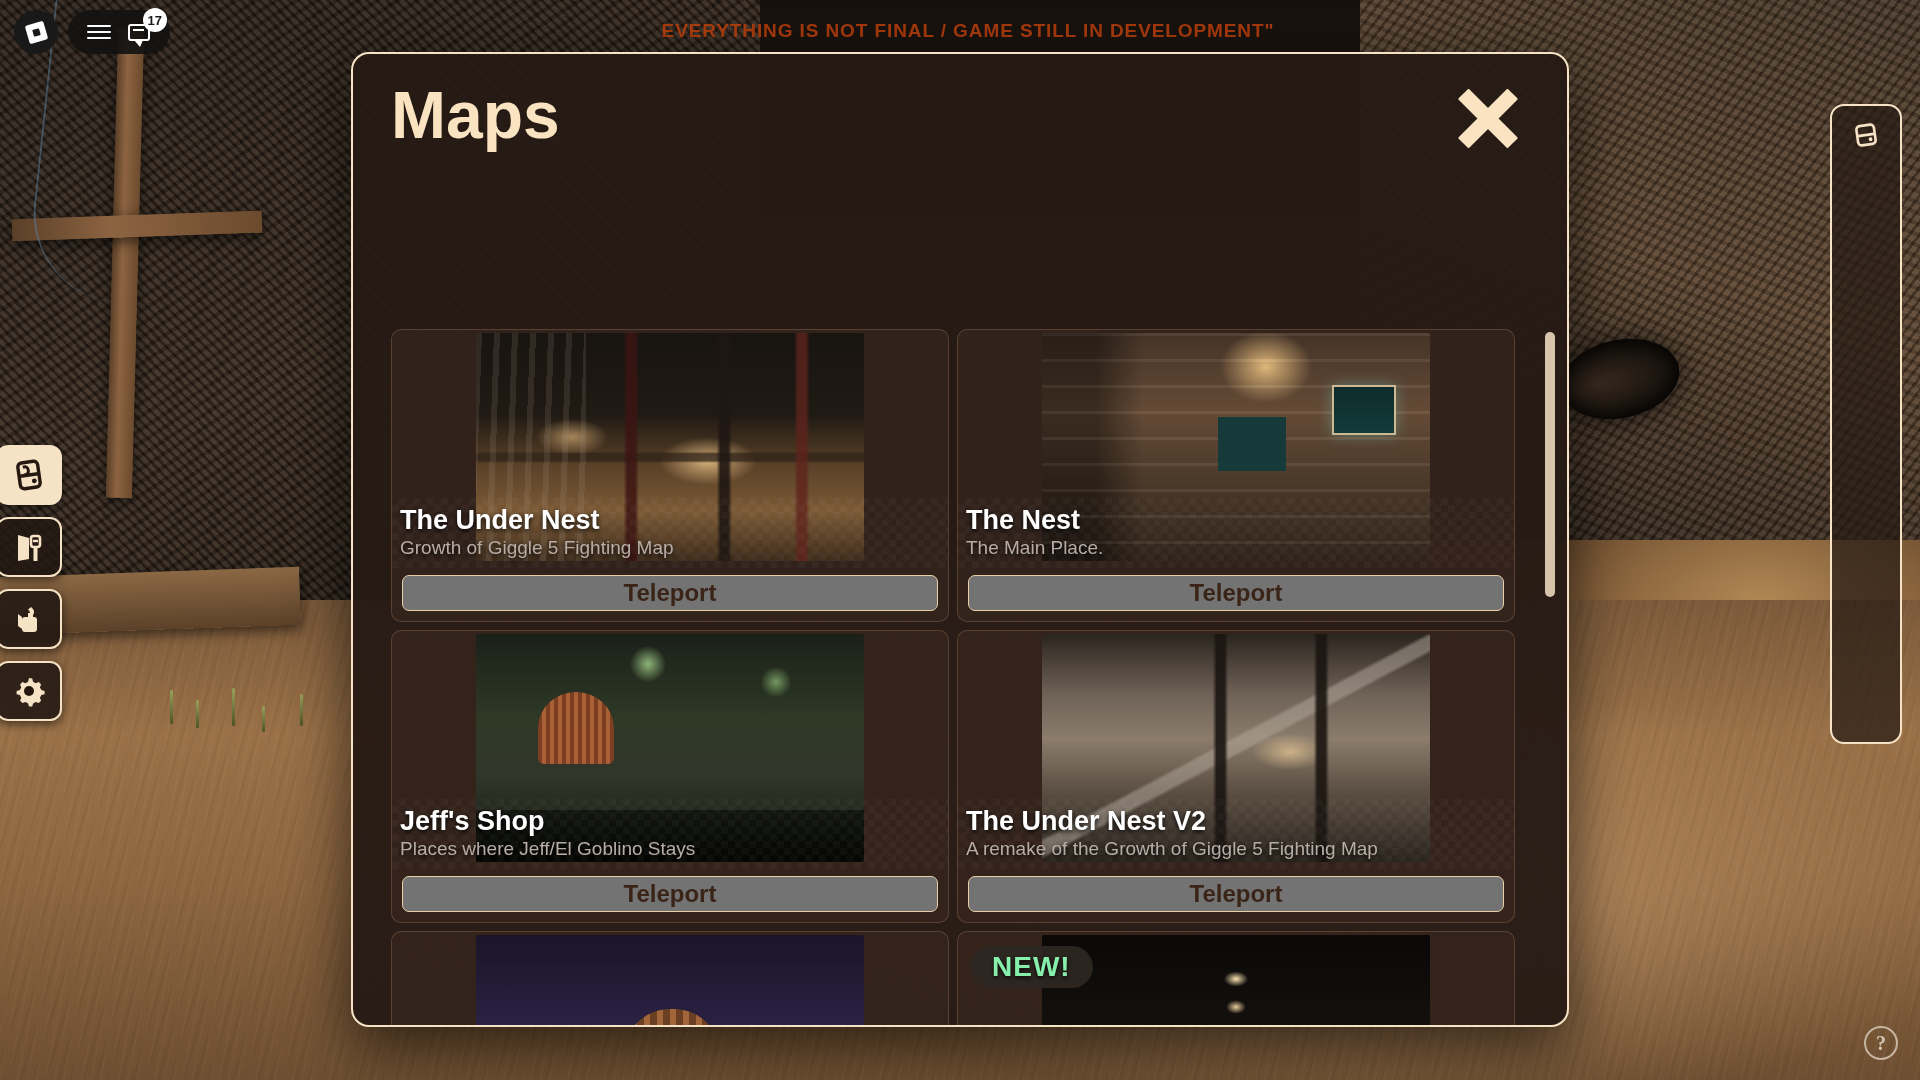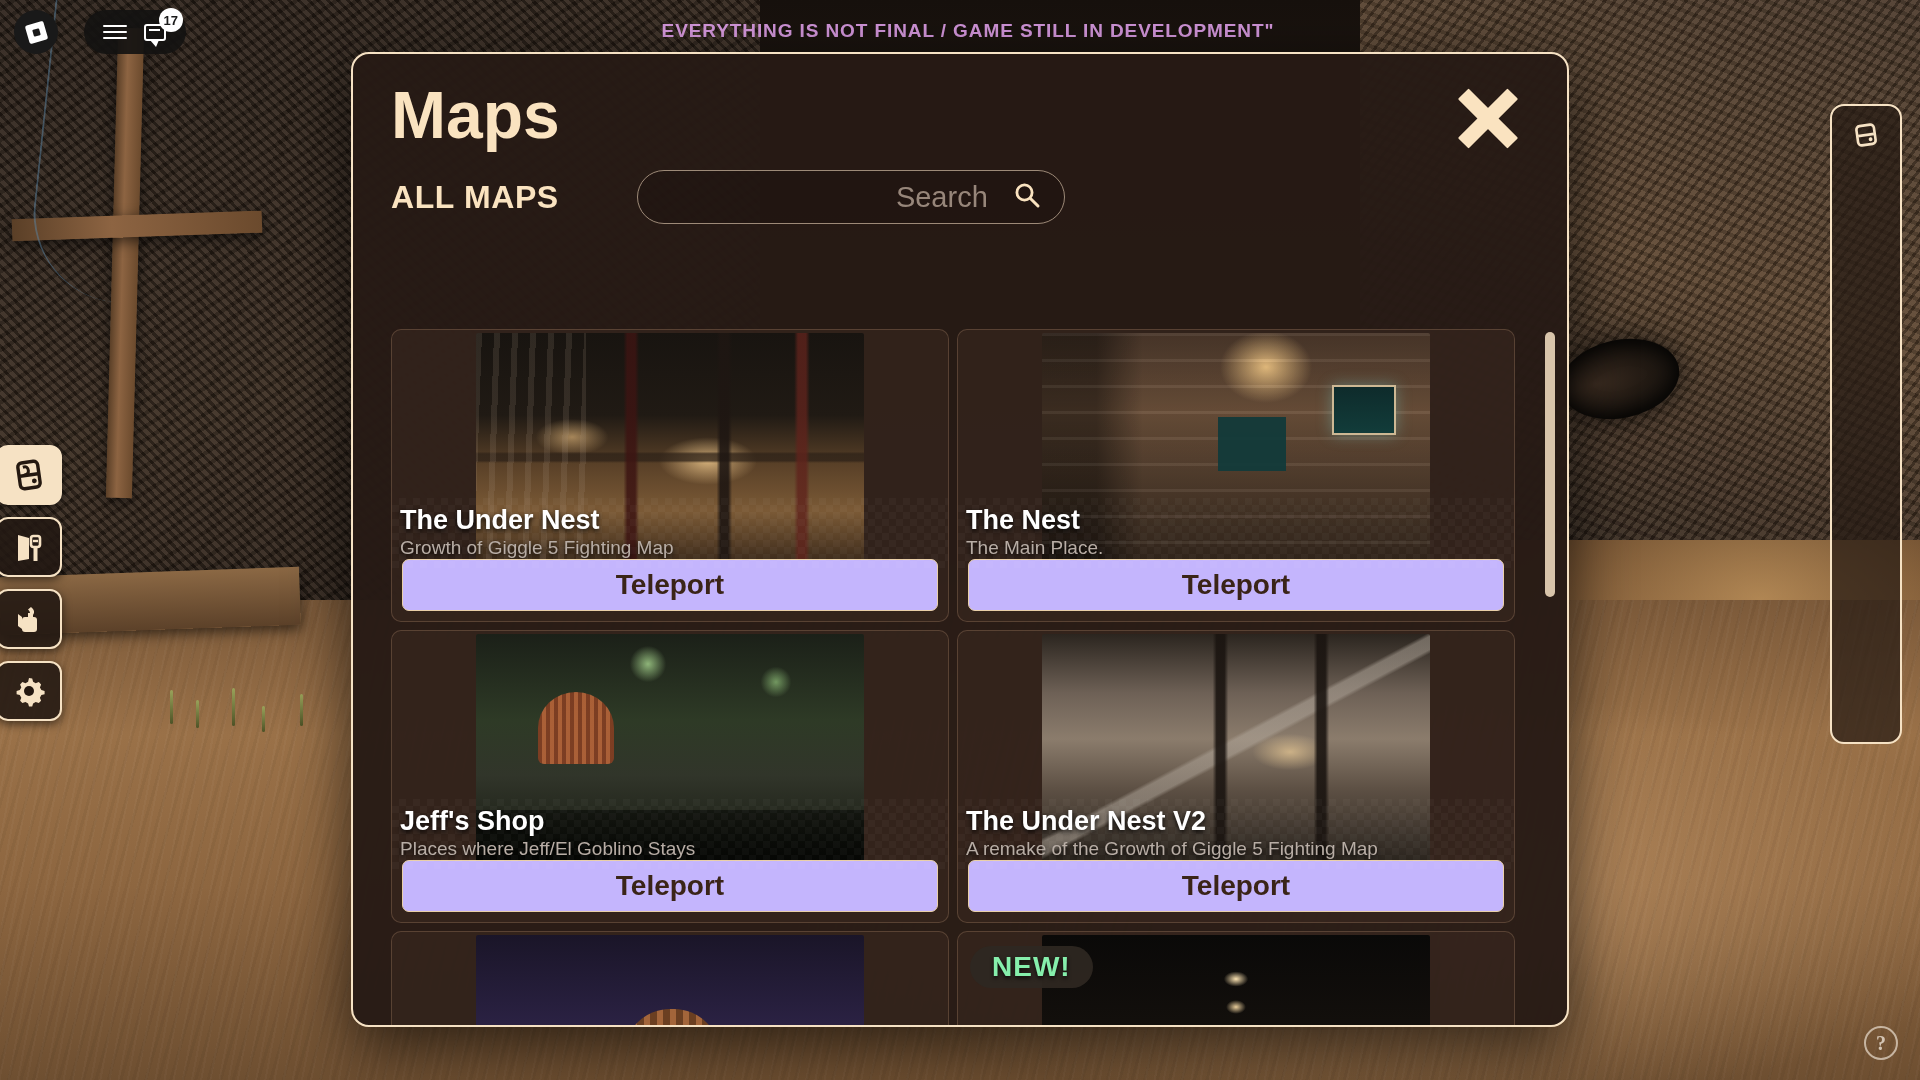--- a/index.html
+++ b/index.html
@@ -71,27 +71,27 @@
   }
   .grass { position:absolute; width:3px; background:linear-gradient(180deg,#9aa35a,#4d5226); border-radius:2px; }
   #pipe {
     position:absolute; right:240px; top:340px; width:120px; height:78px;
     background:radial-gradient(ellipse at 30% 50%, #3a2b20, #14100c 70%);
     border-radius:50%; transform:rotate(-12deg);
     box-shadow: inset 0 0 22px #000, 0 0 28px rgba(0,0,0,.7);
   }
   #dev-note {
     position:absolute; top:20px; left:0; right:0; text-align:center;
-    color:#f0abfc; font-size:19px; letter-spacing:.9px;
+    color:#c2410c; font-size:19px; letter-spacing:.9px;
     font-family:"Liberation Sans Narrow","Liberation Sans",sans-serif;
     font-weight:700; text-transform:uppercase; opacity:.85;padding-left:16px;
   }
 
   
-  #topbar { position:absolute; left:14px; top:10px; display:flex; align-items:center; gap:26px; z-index:40; }
+  #topbar { position:absolute; left:14px; top:10px; display:flex; align-items:center; gap:10px; z-index:40; }
   #roblox-logo {
     width:44px; height:44px; border-radius:50%;
     background:#191919; display:flex; align-items:center; justify-content:center;
   }
   #roblox-logo .glyph {
     width:19px; height:19px; background:#fff; transform:rotate(-16deg);
     border-radius:2px; position:relative;
   }
   #roblox-logo .glyph::after {
     content:""; position:absolute; left:6px; top:6px; width:7px; height:7px;
@@ -221,23 +221,23 @@
     font-family:"Liberation Sans Narrow","Liberation Sans",sans-serif;
     font-size:27px; font-weight:700; color:#ffffff; line-height:1.05;
     text-shadow:0 2px 5px rgba(0,0,0,.95);
   }
   .card-sub {
     font-family:"Liberation Sans Narrow","Liberation Sans",sans-serif;
     font-size:19px; color:#b7aca4; margin-top:3px;
     text-shadow:0 2px 5px rgba(0,0,0,.95);
   }
   .teleport-btn {
-    position:absolute; left:10px; right:10px; bottom:10px; height:52px;
-    background:#c4b5fd; border:1px solid #e9cfa8; border-radius:7px;
-    color:#3a2418; font-size:28px; font-weight:700;
+    position:absolute; left:10px; right:10px; bottom:10px; height:36px;
+    background:#737373; border:1px solid #e9cfa8; border-radius:7px;
+    color:#3a2418; font-size:24px; font-weight:700;
     font-family:"Liberation Sans Narrow","Liberation Sans",sans-serif;
     display:flex; align-items:center; justify-content:center;
   }
   .new-badge {
     position:absolute; left:12px; top:14px; z-index:5;
     background:rgba(46,40,33,.93); color:#86efac;
     font-family:"Liberation Sans Narrow","Liberation Sans",sans-serif;
     font-size:28px; font-weight:700; letter-spacing:1px;
     padding:5px 22px; border-radius:22px;
     text-shadow:0 2px 4px rgba(0,0,0,.8);
@@ -463,33 +463,20 @@
 <div id="modal">
 
   <div id="modal-header">
     <div id="modal-title">Maps</div>
     <div id="close-btn">
       <div class="bar b1"></div>
       <div class="bar b2"></div>
     </div>
   </div>
 
-  <div id="filter-row">
-    <div id="all-maps-tab">ALL MAPS</div>
-
-    <div id="search-wrap">
-      <input id="search-input" type="text" placeholder="Search" style="">
-      <span id="search-icon">
-        <svg width="30" height="30" viewBox="0 0 30 30">
-          <circle cx="12.5" cy="12.5" r="7.6" fill="none" stroke="#fae3c0" stroke-width="2.8"></circle>
-          <path d="M18.2 18.2 L26 26" stroke="#fae3c0" stroke-width="3" stroke-linecap="round"></path>
-        </svg>
-      </span>
-    </div>
-  </div>
 
   <div id="grid-clip">
     <div id="grid">
 
       <div class="card">
         <div class="card-thumb">
           <div class="scene s1"></div>
         </div>
         <div class="card-texts">
           <div class="card-title">The Under Nest</div>

